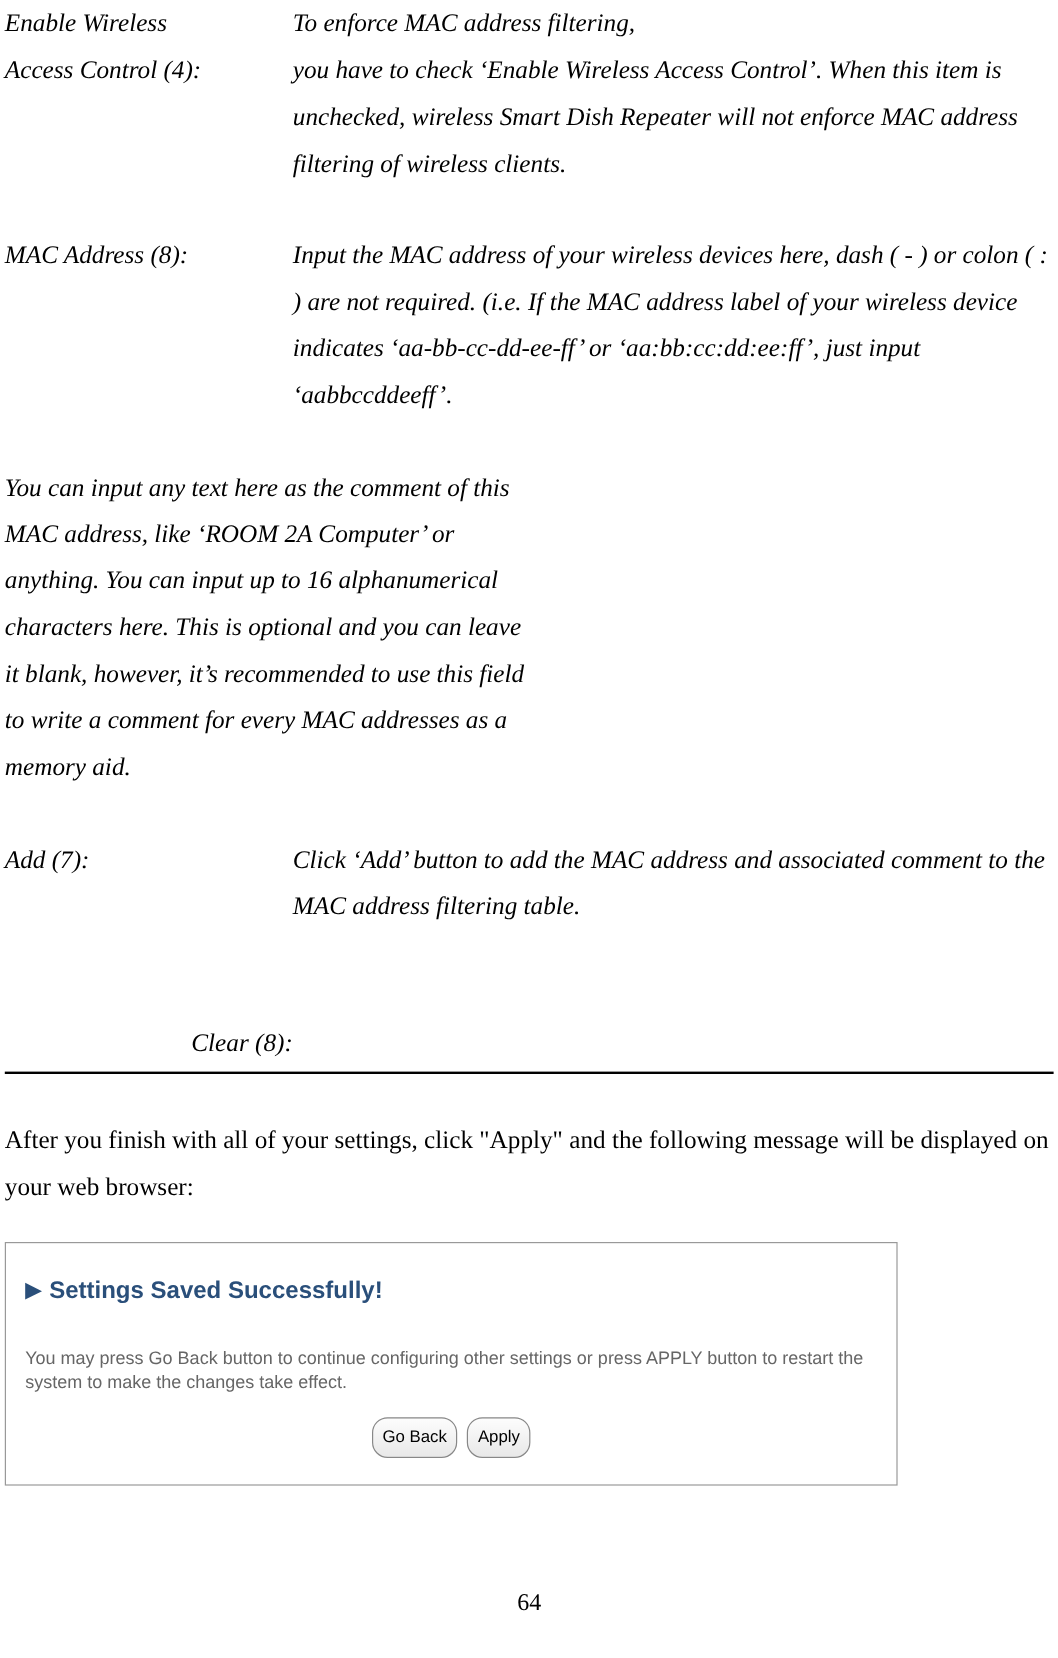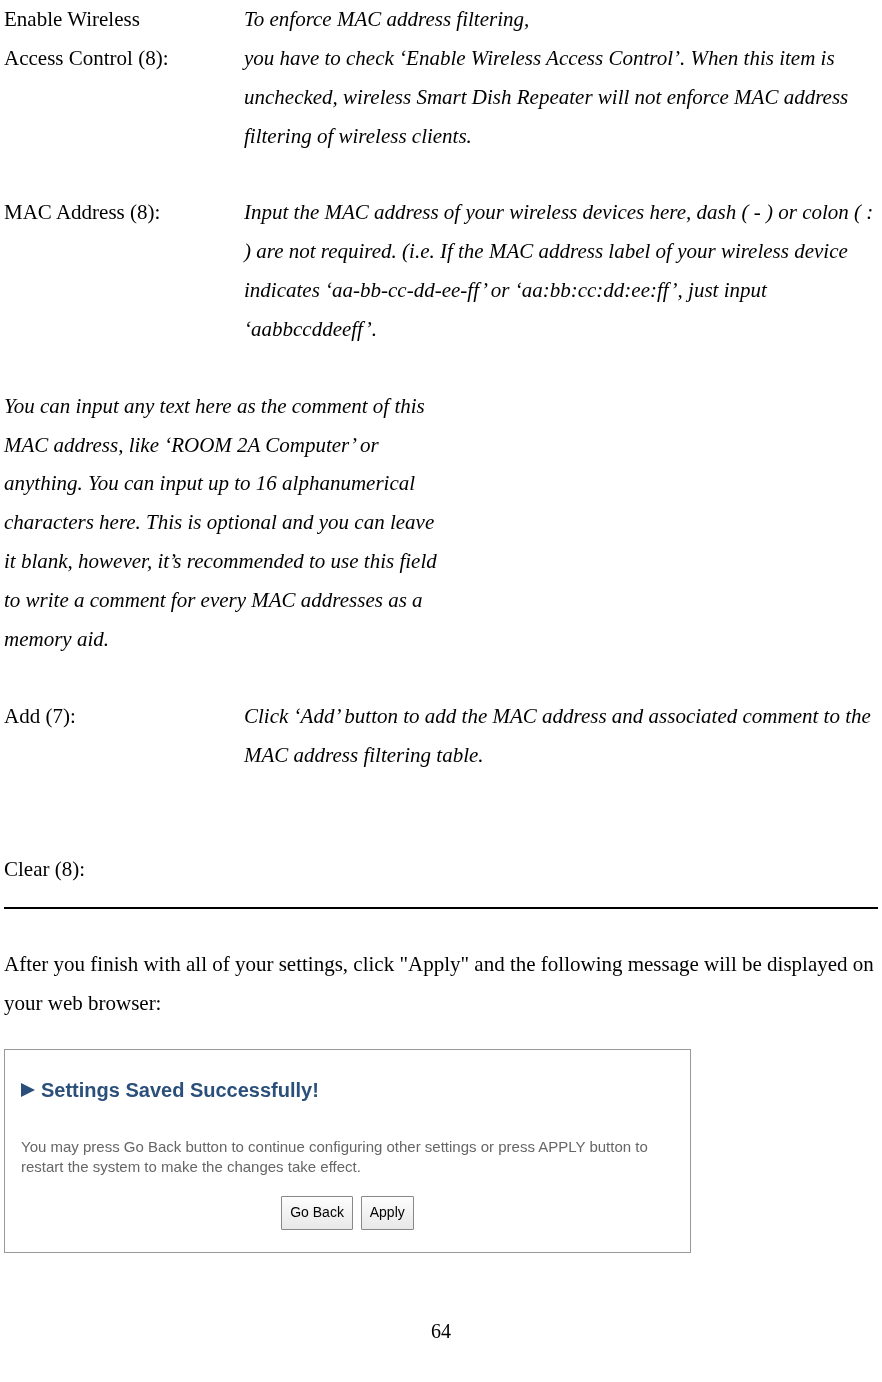--- a/index.html
+++ b/index.html
@@ -19,32 +19,33 @@
     .def-row {
       display: flex;
       align-items: flex-start;
       margin-bottom: 38px;
     }
     .def-row:last-child {
       margin-bottom: 0;
     }
     .def-label {
       flex: 0 0 240px;
+      font-style: italic;
     }
     .def-text {
       flex: 1;
       font-style: italic;
     }
     .normal-text {
       margin-top: 36px;
       font-style: normal;
     }
     .screenshot-box {
       border: 1px solid #999;
-      width: 687px;
+      width: 744px;
       margin: 26px 0 0 0;
       padding: 16px 16px 16px 16px;
       box-sizing: border-box;
       font-family: Arial, Helvetica, sans-serif;
       font-style: normal;
     }
     .saved-header {
       display: flex;
       align-items: center;
       margin-bottom: 28px;
@@ -69,44 +70,44 @@
       line-height: 1.35;
     }
     .btn-row {
       text-align: center;
       margin-top: 14px;
       margin-bottom: 2px;
     }
     .btn {
       display: inline-block;
       border: 1px solid #888;
-      border-radius: 1px;
+      border-radius: 13px;
       padding: 3px 8px;
       font-size: 14px;
       font-family: Arial, Helvetica, sans-serif;
       background: linear-gradient(#fdfdfd, #e8e8e8);
       margin: 4px 1px;
       color: #000;
     }
     .page-number {
       text-align: center;
-      margin-top: 60px;
+      margin-top: 80px;
       font-style: normal;
       font-size: 20px;
     }
   </style>
 </head>
 <body>
 
 <div class="definitions">
 
   <div class="def-row">
     <div class="def-label">
       <span>Enable Wireless</span><br>
-      <span>Access Control (8):</span>
+      <span>Access Control (4):</span>
     </div>
     <div class="def-text">
       To enforce MAC address filtering,<br>
       you have to check ‘Enable Wireless Access Control’. When this item is unchecked, wireless Smart Dish Repeater will not enforce MAC address filtering of wireless clients.
     </div>
   </div>
 
   <div class="def-row">
     <div class="def-label">
       <span>MAC Address (8):</span>
@@ -130,21 +131,21 @@
 
   <div class="def-row" style="margin-bottom: 76px; justify-content: space-between;">
     <div class="def-label">
       <span>Add (7):</span>
     </div>
     <div class="def-text">
       Click ‘Add’ button to add the MAC address and associated comment to the MAC address filtering table.
     </div>
   </div>
 
-  <div class="def-row" style="margin-bottom:16px;">
+  <div class="def-row" style="margin-bottom:2px;text-align:right;">
     <div class="def-label">
       <span>Clear (8):</span>
     </div>
   </div>
 
 </div>
 
 <div class="normal-text">After you finish with all of your settings, click "Apply" and the following message will be displayed on your web browser:</div>
 
 <div class="screenshot-box">

